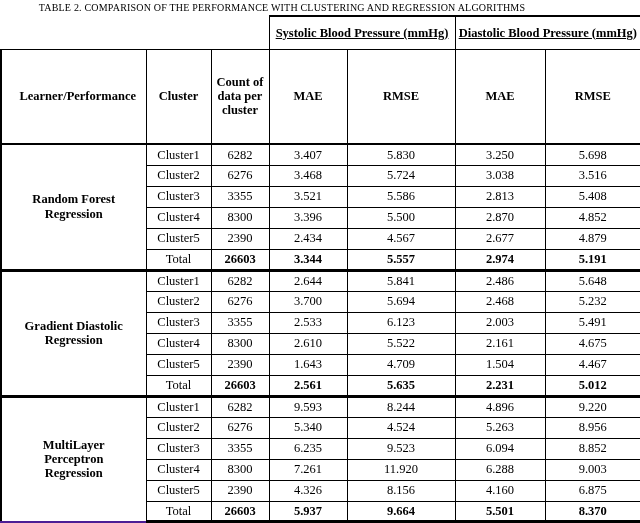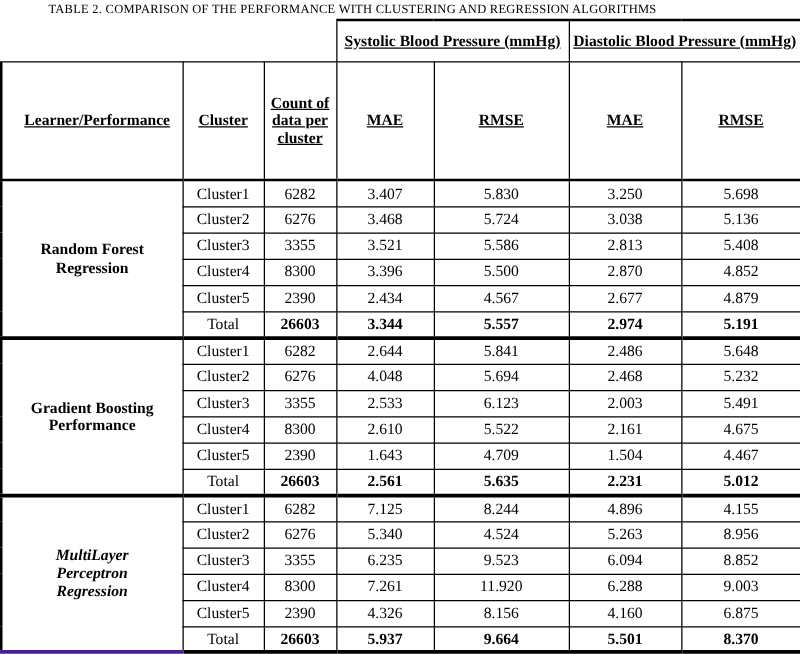--- a/index.html
+++ b/index.html
@@ -38,33 +38,33 @@
     text-align: center;
     vertical-align: middle;
     font-size: 12.5px;
     line-height: 1.15;
     padding: 1px 3px;
     overflow: hidden;
   }
   thead th { font-weight: bold; }
   tr.row1 th { border-top: 2.5px solid #000; height: 33px; text-decoration: underline; }
   tr.row1 th.corner { border-top: none; border-left: none; background: #fff; }
-  tr.row2 th { height: 95px; border-bottom: 2px solid #000; text-decoration: underline; }
+  tr.row2 th { height: 95px; border-bottom: 2px solid #000; }
   th.h-learner { border-left: 2.5px solid #000; padding-left: 11px; }
   .col-last { border-right: 2.5px solid #000; }
   td.learner {
     font-weight: bold;
     border-left: 2.5px solid #000;
     padding: 0 14px;
   }
   tbody td { height: 21px; }
   tbody td.bold { font-weight: bold; }
   tr.group-sep td { border-top: 3px solid #000; }
   tr.last-row td { border-bottom: 4px solid #000; }
-  td.learner-bottom { border-bottom: 5px solid #4c1d95; font-style: italic; }
+  td.learner-bottom { border-bottom: 2px solid #4c1d95; }
 </style>
 </head>
 <body>
 
 <div class="page">
   <div class="caption">TABLE 2. COMPARISON OF THE PERFORMANCE WITH CLUSTERING AND REGRESSION ALGORITHMS</div>
 
   <table class="perf">
     <colgroup>
       <col class="c-learner">
@@ -100,21 +100,21 @@
           <td>5.830</td>
           <td>3.250</td>
           <td class="col-last">5.698</td>
         </tr>
         <tr>
           <td>Cluster2</td>
           <td>6276</td>
           <td>3.468</td>
           <td>5.724</td>
           <td>3.038</td>
-          <td class="col-last">5.136</td>
+          <td class="col-last">3.516</td>
         </tr>
         <tr>
           <td>Cluster3</td>
           <td>3355</td>
           <td>3.521</td>
           <td>5.586</td>
           <td>2.813</td>
           <td class="col-last">5.408</td>
         </tr>
         <tr>
@@ -135,32 +135,32 @@
         </tr>
         <tr>
           <td>Total</td>
           <td class="bold">26603</td>
           <td class="bold">3.344</td>
           <td class="bold">5.557</td>
           <td class="bold">2.974</td>
           <td class="bold col-last">5.191</td>
         </tr>
         <tr class="group-sep">
-          <td rowspan="6" class="learner">Gradient Boosting Performance</td>
+          <td rowspan="6" class="learner">Gradient Diastolic Regression</td>
           <td>Cluster1</td>
           <td>6282</td>
           <td>2.644</td>
           <td>5.841</td>
           <td>2.486</td>
           <td class="col-last">5.648</td>
         </tr>
         <tr>
           <td>Cluster2</td>
           <td>6276</td>
-          <td>4.048</td>
+          <td>3.700</td>
           <td>5.694</td>
           <td>2.468</td>
           <td class="col-last">5.232</td>
         </tr>
         <tr>
           <td>Cluster3</td>
           <td>3355</td>
           <td>2.533</td>
           <td>6.123</td>
           <td>2.003</td>
@@ -187,24 +187,24 @@
           <td class="bold">26603</td>
           <td class="bold">2.561</td>
           <td class="bold">5.635</td>
           <td class="bold">2.231</td>
           <td class="bold col-last">5.012</td>
         </tr>
         <tr class="group-sep">
           <td rowspan="6" class="learner learner-bottom">MultiLayer Perceptron Regression</td>
           <td>Cluster1</td>
           <td>6282</td>
-          <td>7.125</td>
+          <td>9.593</td>
           <td>8.244</td>
           <td>4.896</td>
-          <td class="col-last">4.155</td>
+          <td class="col-last">9.220</td>
         </tr>
         <tr>
           <td>Cluster2</td>
           <td>6276</td>
           <td>5.340</td>
           <td>4.524</td>
           <td>5.263</td>
           <td class="col-last">8.956</td>
         </tr>
         <tr>

